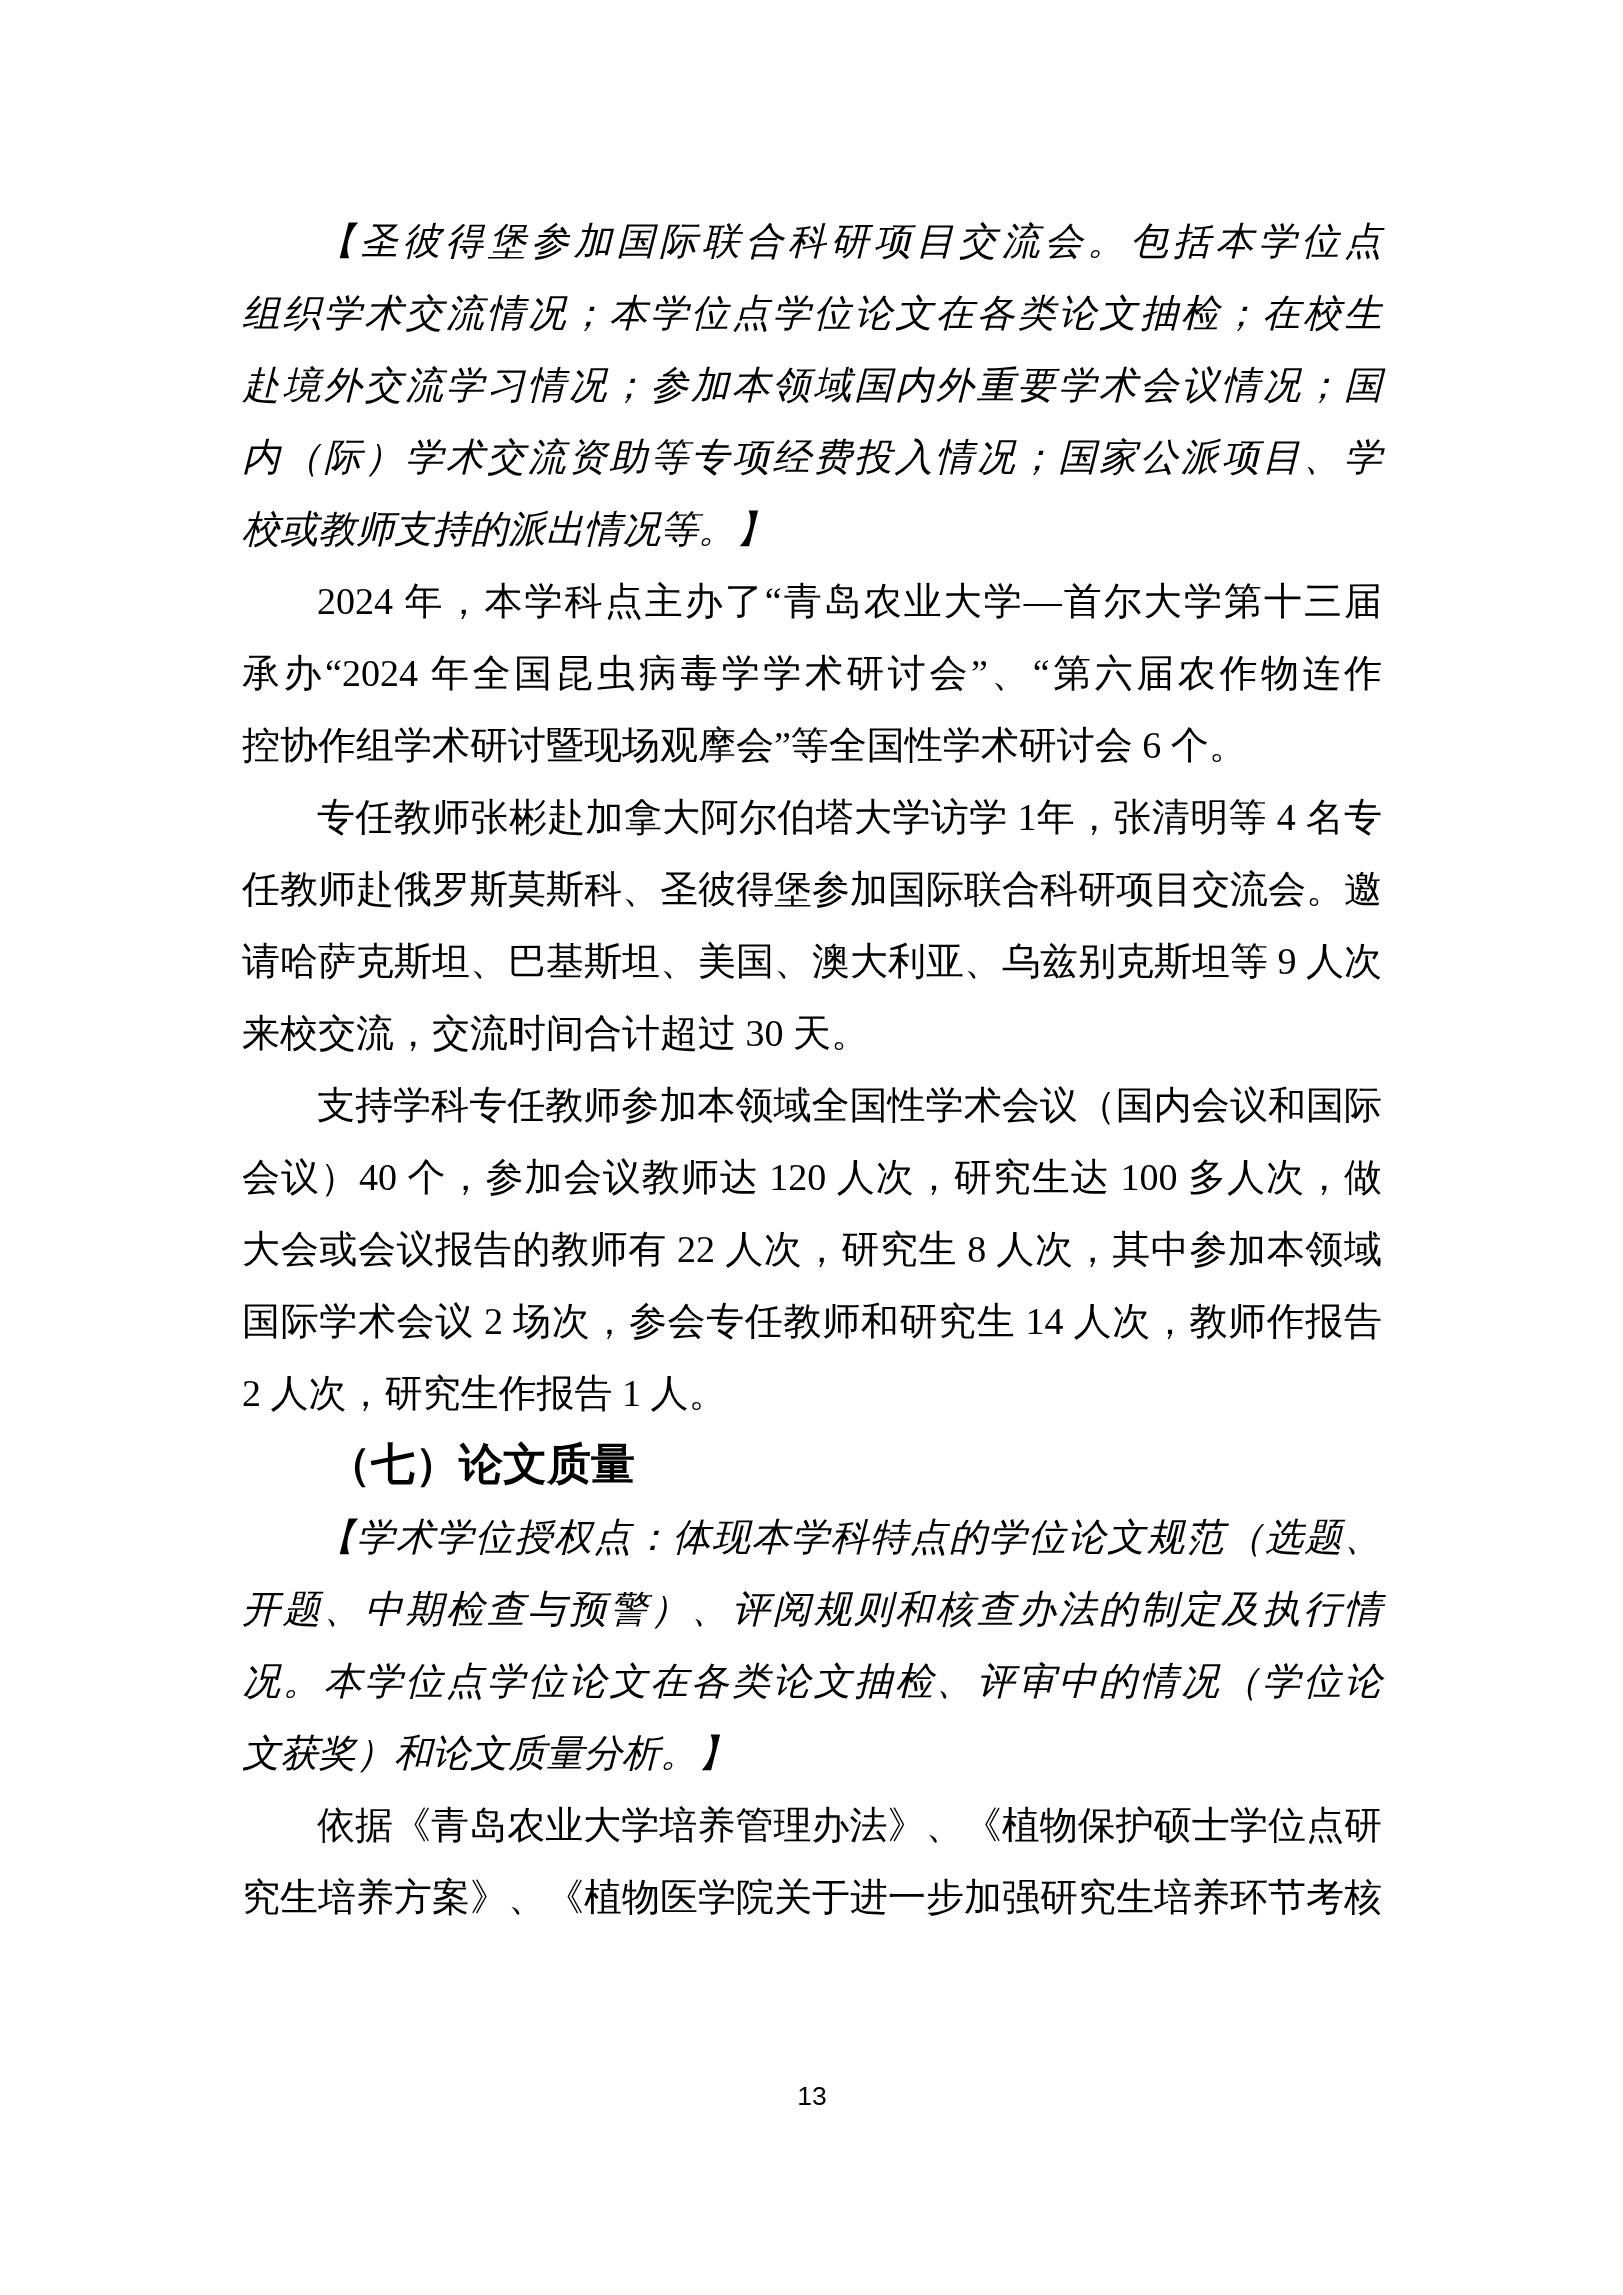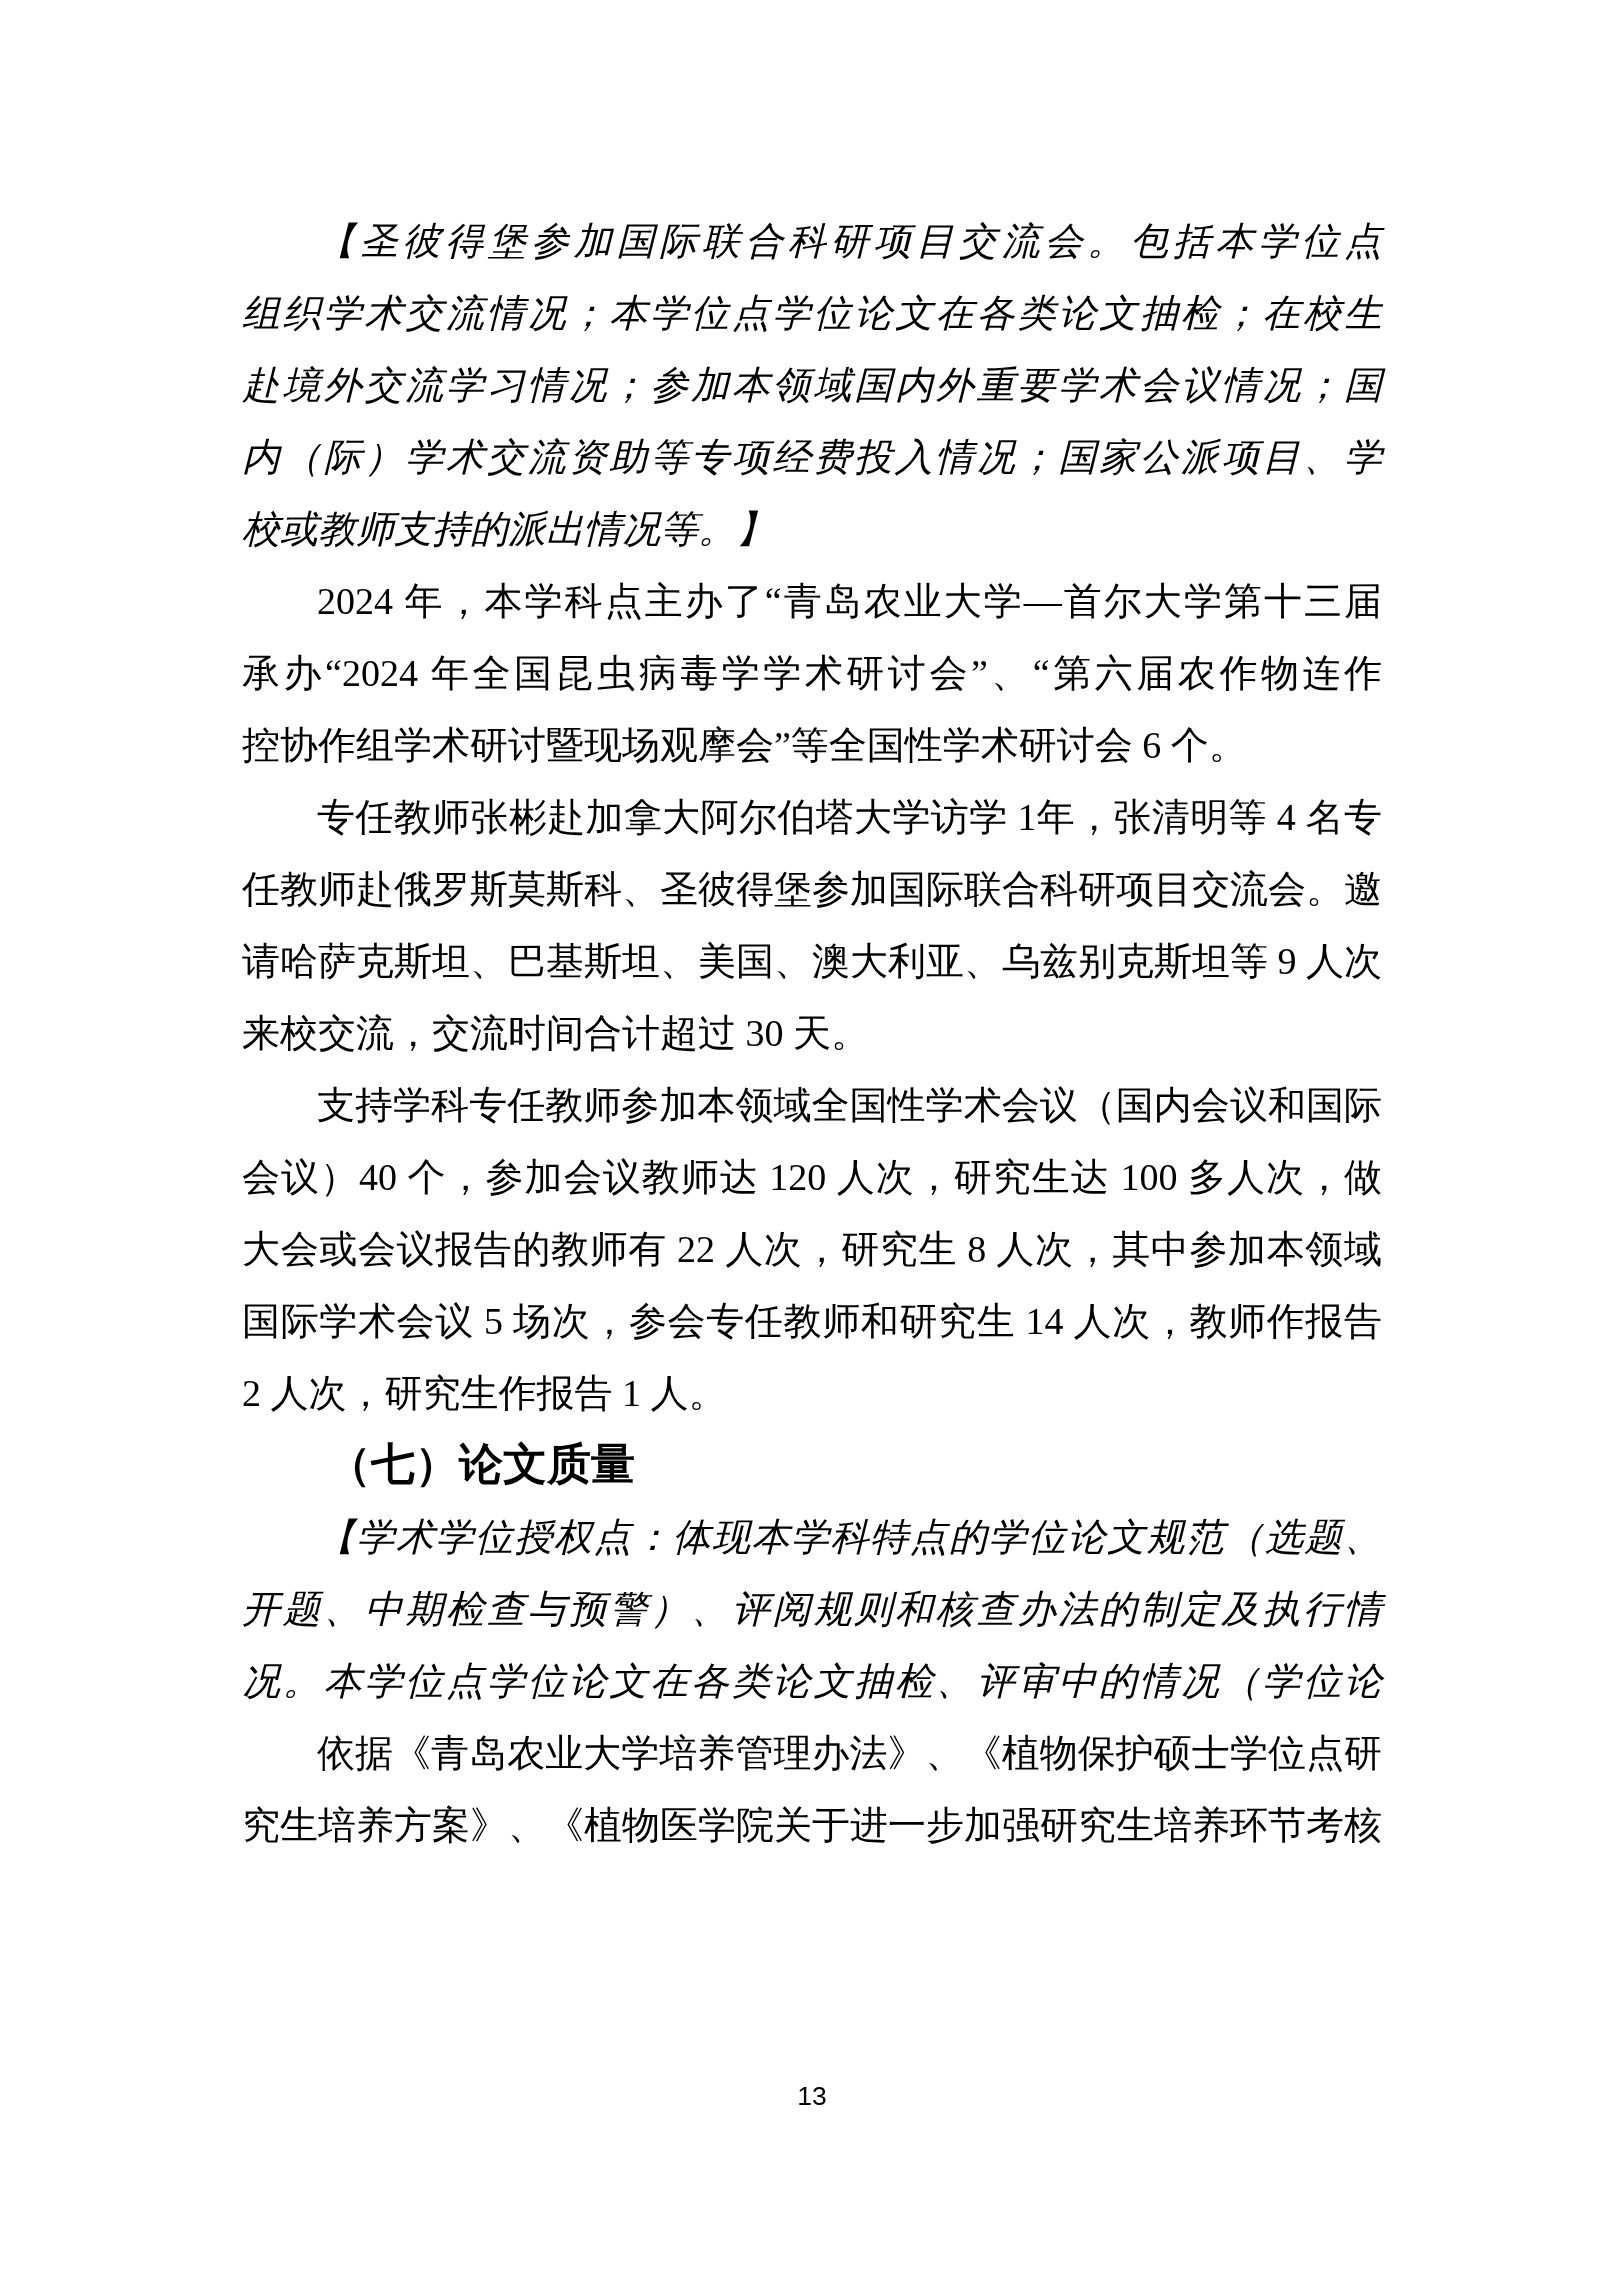--- a/index.html
+++ b/index.html
@@ -72,24 +72,25 @@
       <div class="line indent justify">2024 年，本学科点主办了“青岛农业大学—首尔大学第十三届</div>
       <div class="line justify">承办“2024 年全国昆虫病毒学学术研讨会”、“第六届农作物连作</div>
       <div class="line">控协作组学术研讨暨现场观摩会”等全国性学术研讨会 6 个。</div>
       <div class="line indent justify">专任教师张彬赴加拿大阿尔伯塔大学访学 1年，张清明等 4 名专</div>
       <div class="line justify">任教师赴俄罗斯莫斯科、圣彼得堡参加国际联合科研项目交流会。邀</div>
       <div class="line justify">请哈萨克斯坦、巴基斯坦、美国、澳大利亚、乌兹别克斯坦等 9 人次</div>
       <div class="line">来校交流，交流时间合计超过 30 天。</div>
       <div class="line indent justify">支持学科专任教师参加本领域全国性学术会议（国内会议和国际</div>
       <div class="line justify">会议）40 个，参加会议教师达 120 人次，研究生达 100 多人次，做</div>
       <div class="line justify">大会或会议报告的教师有 22 人次，研究生 8 人次，其中参加本领域</div>
-      <div class="line justify">国际学术会议 5 场次，参会专任教师和研究生 14 人次，教师作报告</div>
+      <div class="line justify">国际学术会议 2 场次，参会专任教师和研究生 14 人次，教师作报告</div>
       <div class="line">2 人次，研究生作报告 1 人。</div>
       <div class="line heading">（七）论文质量</div>
       <div class="line kaiti indent justify">【学术学位授权点：体现本学科特点的学位论文规范（选题、</div>
       <div class="line kaiti justify">开题、中期检查与预警）、评阅规则和核查办法的制定及执行情</div>
       <div class="line kaiti justify">况。本学位点学位论文在各类论文抽检、评审中的情况（学位论</div>
+      <div class="line kaiti">文获奖）和论文质量分析。】</div>
       <div class="line indent justify">依据《青岛农业大学培养管理办法》、《植物保护硕士学位点研</div>
       <div class="line justify">究生培养方案》、《植物医学院关于进一步加强研究生培养环节考核</div>
     </div>
   <div class="page-number">13</div>
 </div>
 
 
 </body></html>

